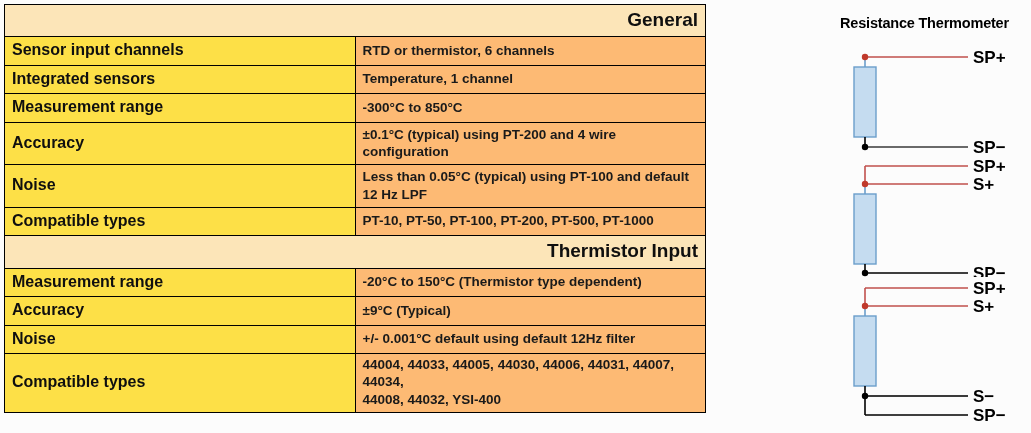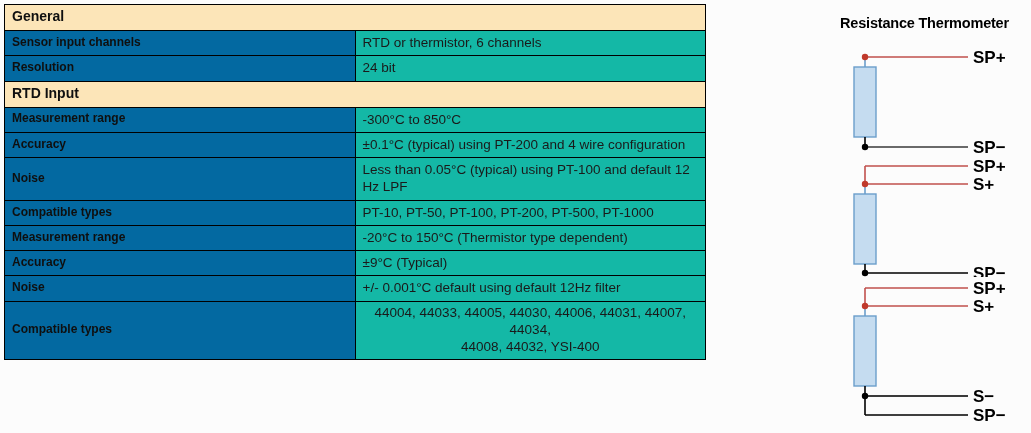--- a/index.html
+++ b/index.html
@@ -30,44 +30,45 @@
     font-size: 13.5px;
     color: #1a1a1a;
     vertical-align: middle;
     line-height: 1.28;
     background: #ffffff;
     height: 24px;
     box-sizing: border-box;
   }
   #spec-table td.section {
     background: #fce5b8;
-    text-align: left;
-    font-weight: bold;
-    font-size: 14px;
+    text-align: right;
+    font-weight: bold;
+    font-size: 19px;
     color: #0f0f0f;
     height: 26px;
   }
   #spec-table td.label {
-    background: #0369a1;
+    background: #fde047;
     font-weight: bold;
     width: 214px;
-    font-size: 12px;
+    font-size: 16px;
     color: #0f0f0f;
   }
   #spec-table td.value {
-    background: #14b8a6;
+    background: #fdba74;
+    font-weight: bold;
   }
   #spec-table td.value.tall {
     height: 44px;
     padding-top: 2px;
   }
   #spec-table td.label.tall {
     height: 44px;
   }
-  .val-line { display: block; text-align: center; }
+  .val-line { display: block; }
 
   
   #diagram-panel {
     position: absolute;
     left: 818px;
     top: 10px;
     width: 213px;
     height: 433px;
   }
   #diagram-title {
@@ -104,44 +105,44 @@
   <tbody>
 
     <tr>
       <td class="section" colspan="2">General</td>
     </tr>
     <tr>
       <td class="label">Sensor input channels</td>
       <td class="value">RTD or thermistor, 6 channels</td>
     </tr>
     <tr>
-      <td class="label">Resolution</td>
-      <td class="value">24 bit</td>
-    </tr>
-
-    <tr>
-      <td class="section" colspan="2">RTD Input</td>
-    </tr>
+      <td class="label">Integrated sensors</td>
+      <td class="value">Temperature, 1 channel</td>
+    </tr>
+
     <tr>
       <td class="label">Measurement range</td>
       <td class="value">-300°C to 850°C</td>
     </tr>
     <tr>
       <td class="label">Accuracy</td>
       <td class="value">±0.1°C (typical) using PT-200 and 4 wire configuration</td>
     </tr>
     <tr>
       <td class="label">Noise</td>
       <td class="value">Less than 0.05°C (typical) using PT-100 and default 12 Hz LPF</td>
     </tr>
     <tr>
       <td class="label">Compatible types</td>
       <td class="value">PT-10, PT-50, PT-100, PT-200, PT-500, PT-1000</td>
     </tr>
 
+    <tr>
+      <td class="section" colspan="2">Thermistor Input</td>
+    </tr>
     <tr>
       <td class="label">Measurement range</td>
       <td class="value">-20°C to 150°C (Thermistor type dependent)</td>
     </tr>
     <tr>
       <td class="label">Accuracy</td>
       <td class="value">±9°C (Typical)</td>
     </tr>
     <tr>
       <td class="label">Noise</td>

